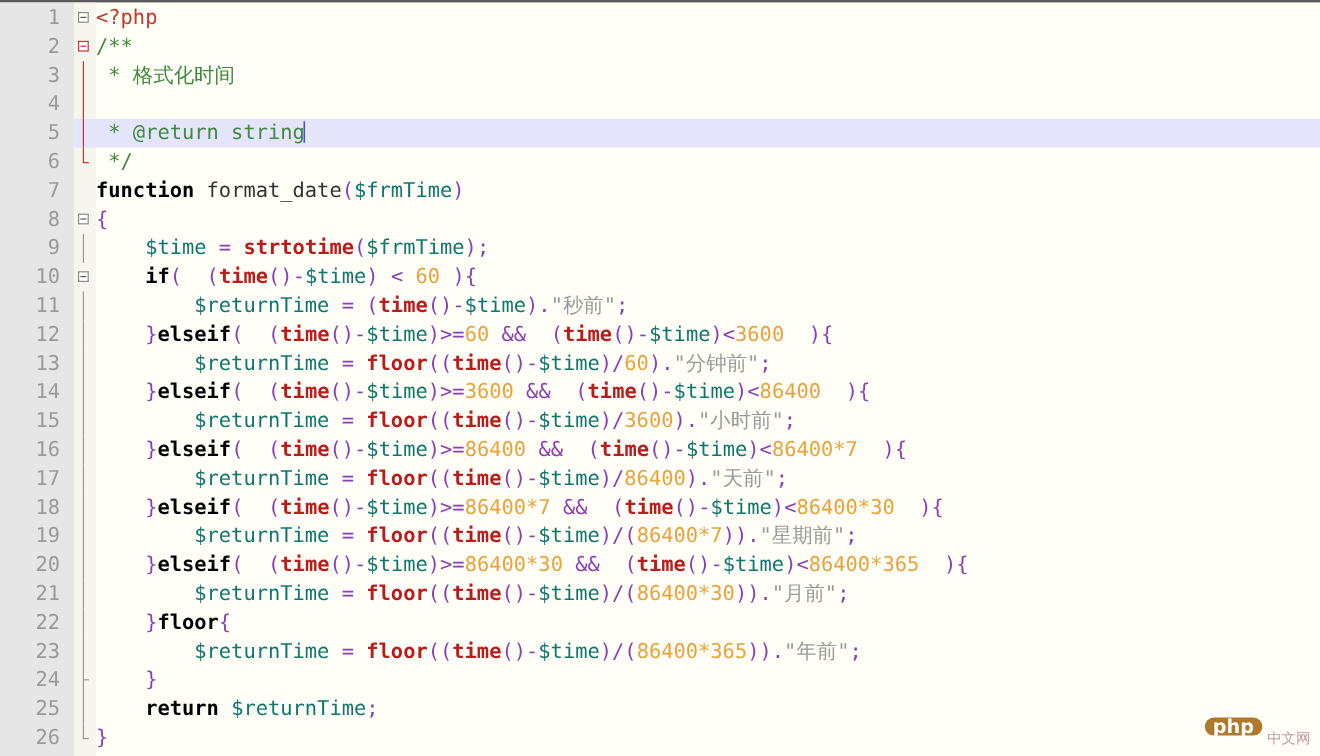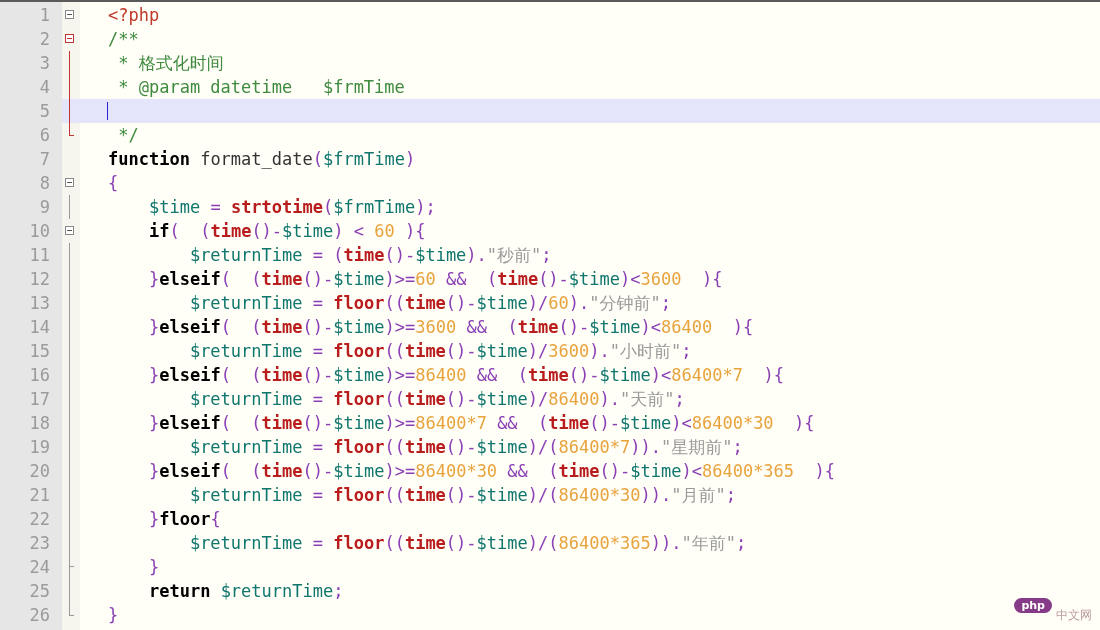--- a/index.html
+++ b/index.html
@@ -85,21 +85,20 @@
     z-index: 3;
   }
   .code {
     position: absolute;
     left: 80px;
     top: 0;
     z-index: 3;
     font-size: 17px;
     letter-spacing: 0px;
     color: #222222;
-    margin-left: 28px;
   }
 
   
   .fbox {
     position: absolute;
     left: 3px;
     top: 7px;
     width: 9px;
     height: 9px;
     border: 1px solid #8a8a8a;
@@ -191,24 +190,24 @@
     position: absolute;
     right: 8px;
     bottom: 6px;
     z-index: 6;
     display: flex;
     align-items: center;
     gap: 4px;
     opacity: 0.85;
   }
   #watermark .wm-badge {
-    background: #701a75;
+    background: #a16207;
     color: #ffffff;
     font-family: "DejaVu Sans", "Liberation Sans", sans-serif;
-    font-size: 11px;
+    font-size: 16px;
     font-weight: bold;
     padding: 1px 7px;
     border-radius: 8px;
     line-height: 13px;
   }
   #watermark .wm-text {
     color: #b08a8a;
     font-family: "DejaVu Sans", "Liberation Sans", sans-serif;
     font-size: 12px;
     margin-top: 20px;
@@ -219,22 +218,22 @@
 
 <div id="editor">
 
   <div id="gutter-bg"></div>
   <div id="fold-bg"></div>
 
   <div class="rows" id="rows">
       <div class="row"><span class="ln">1</span><span class="fold"><span class="fbox"></span></span><span class="code"><span class="t-php">&lt;?php</span></span></div>
       <div class="row"><span class="ln">2</span><span class="fold"><span class="fbox red"></span></span><span class="code"><span class="t-cmt">/**</span></span></div>
       <div class="row"><span class="ln">3</span><span class="fold"><span class="fline red"></span></span><span class="code"><span class="t-cmt"> * 格式化时间</span></span></div>
-      <div class="row"><span class="ln">4</span><span class="fold"><span class="fline red"></span></span><span class="code"><span class="t-cmt"> * @param datetime   $frmTime</span></span></div>
-      <div class="row hl"><span class="code-bg"></span><span class="ln">5</span><span class="fold"><span class="fline red"></span></span><span class="code"><span class="caret"></span></span></div>
+      <div class="row"><span class="ln">4</span><span class="fold"><span class="fline red"></span></span></div>
+      <div class="row hl"><span class="code-bg"></span><span class="ln">5</span><span class="fold"><span class="fline red"></span></span><span class="code"><span class="t-cmt"> * @return string</span><span class="caret"></span></span></div>
       <div class="row"><span class="ln">6</span><span class="fold"><span class="fend red"></span></span><span class="code"><span class="t-cmt"> */</span></span></div>
       <div class="row"><span class="ln">7</span><span class="fold"></span><span class="code"><span class="t-kw">function</span><span class="t-plain"> </span><span class="t-fname">format_date</span><span class="t-punc">(</span><span class="t-var">$frmTime</span><span class="t-punc">)</span></span></div>
       <div class="row"><span class="ln">8</span><span class="fold"><span class="fbox"></span></span><span class="code"><span class="t-punc">{</span></span></div>
       <div class="row"><span class="ln">9</span><span class="fold"><span class="fline"></span></span><span class="code"><span class="t-plain">    </span><span class="t-var">$time</span><span class="t-plain"> </span><span class="t-op">=</span><span class="t-plain"> </span><span class="t-fn">strtotime</span><span class="t-punc">(</span><span class="t-var">$frmTime</span><span class="t-punc">)</span><span class="t-op">;</span></span></div>
       <div class="row"><span class="ln">10</span><span class="fold"><span class="fbox"></span></span><span class="code"><span class="t-plain">    </span><span class="t-kw">if</span><span class="t-punc">(</span><span class="t-plain">  </span><span class="t-punc">(</span><span class="t-fn">time</span><span class="t-punc">()</span><span class="t-op">-</span><span class="t-var">$time</span><span class="t-punc">)</span><span class="t-plain"> </span><span class="t-op">&lt;</span><span class="t-plain"> </span><span class="t-num">60</span><span class="t-plain"> </span><span class="t-punc">){</span></span></div>
       <div class="row"><span class="ln">11</span><span class="fold"><span class="fline"></span></span><span class="code"><span class="t-plain">        </span><span class="t-var">$returnTime</span><span class="t-plain"> </span><span class="t-op">=</span><span class="t-plain"> </span><span class="t-punc">(</span><span class="t-fn">time</span><span class="t-punc">()</span><span class="t-op">-</span><span class="t-var">$time</span><span class="t-punc">)</span><span class="t-op">.</span><span class="t-str">"秒前"</span><span class="t-op">;</span></span></div>
       <div class="row"><span class="ln">12</span><span class="fold"><span class="fline"></span></span><span class="code"><span class="t-plain">    </span><span class="t-punc">}</span><span class="t-kw">elseif</span><span class="t-punc">(</span><span class="t-plain">  </span><span class="t-punc">(</span><span class="t-fn">time</span><span class="t-punc">()</span><span class="t-op">-</span><span class="t-var">$time</span><span class="t-punc">)</span><span class="t-op">&gt;=</span><span class="t-num">60</span><span class="t-plain"> </span><span class="t-op">&amp;&amp;</span><span class="t-plain">  </span><span class="t-punc">(</span><span class="t-fn">time</span><span class="t-punc">()</span><span class="t-op">-</span><span class="t-var">$time</span><span class="t-punc">)</span><span class="t-op">&lt;</span><span class="t-num">3600</span><span class="t-plain">  </span><span class="t-punc">){</span></span></div>
       <div class="row"><span class="ln">13</span><span class="fold"><span class="fline"></span></span><span class="code"><span class="t-plain">        </span><span class="t-var">$returnTime</span><span class="t-plain"> </span><span class="t-op">=</span><span class="t-plain"> </span><span class="t-fn">floor</span><span class="t-punc">((</span><span class="t-fn">time</span><span class="t-punc">()</span><span class="t-op">-</span><span class="t-var">$time</span><span class="t-punc">)</span><span class="t-op">/</span><span class="t-num">60</span><span class="t-punc">)</span><span class="t-op">.</span><span class="t-str">"分钟前"</span><span class="t-op">;</span></span></div>
       <div class="row"><span class="ln">14</span><span class="fold"><span class="fline"></span></span><span class="code"><span class="t-plain">    </span><span class="t-punc">}</span><span class="t-kw">elseif</span><span class="t-punc">(</span><span class="t-plain">  </span><span class="t-punc">(</span><span class="t-fn">time</span><span class="t-punc">()</span><span class="t-op">-</span><span class="t-var">$time</span><span class="t-punc">)</span><span class="t-op">&gt;=</span><span class="t-num">3600</span><span class="t-plain"> </span><span class="t-op">&amp;&amp;</span><span class="t-plain">  </span><span class="t-punc">(</span><span class="t-fn">time</span><span class="t-punc">()</span><span class="t-op">-</span><span class="t-var">$time</span><span class="t-punc">)</span><span class="t-op">&lt;</span><span class="t-num">86400</span><span class="t-plain">  </span><span class="t-punc">){</span></span></div>
       <div class="row"><span class="ln">15</span><span class="fold"><span class="fline"></span></span><span class="code"><span class="t-plain">        </span><span class="t-var">$returnTime</span><span class="t-plain"> </span><span class="t-op">=</span><span class="t-plain"> </span><span class="t-fn">floor</span><span class="t-punc">((</span><span class="t-fn">time</span><span class="t-punc">()</span><span class="t-op">-</span><span class="t-var">$time</span><span class="t-punc">)</span><span class="t-op">/</span><span class="t-num">3600</span><span class="t-punc">)</span><span class="t-op">.</span><span class="t-str">"小时前"</span><span class="t-op">;</span></span></div>

